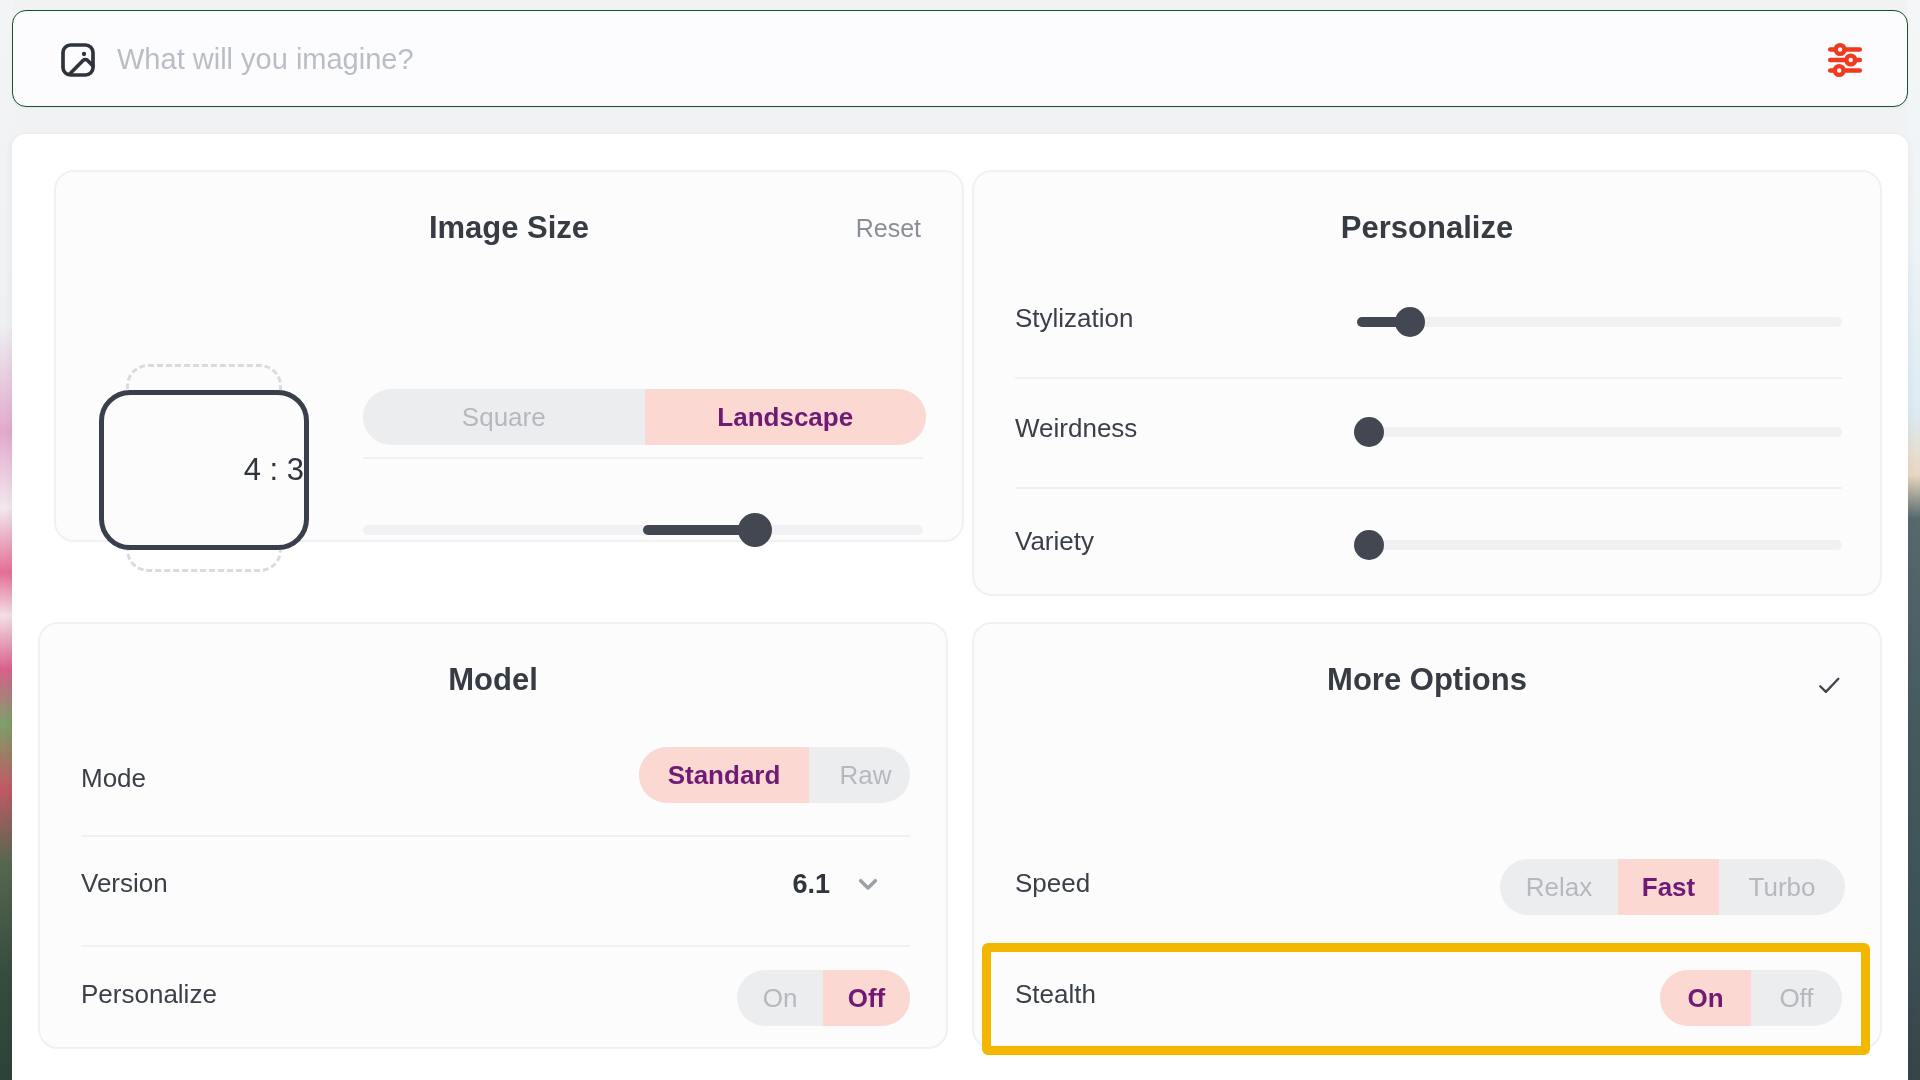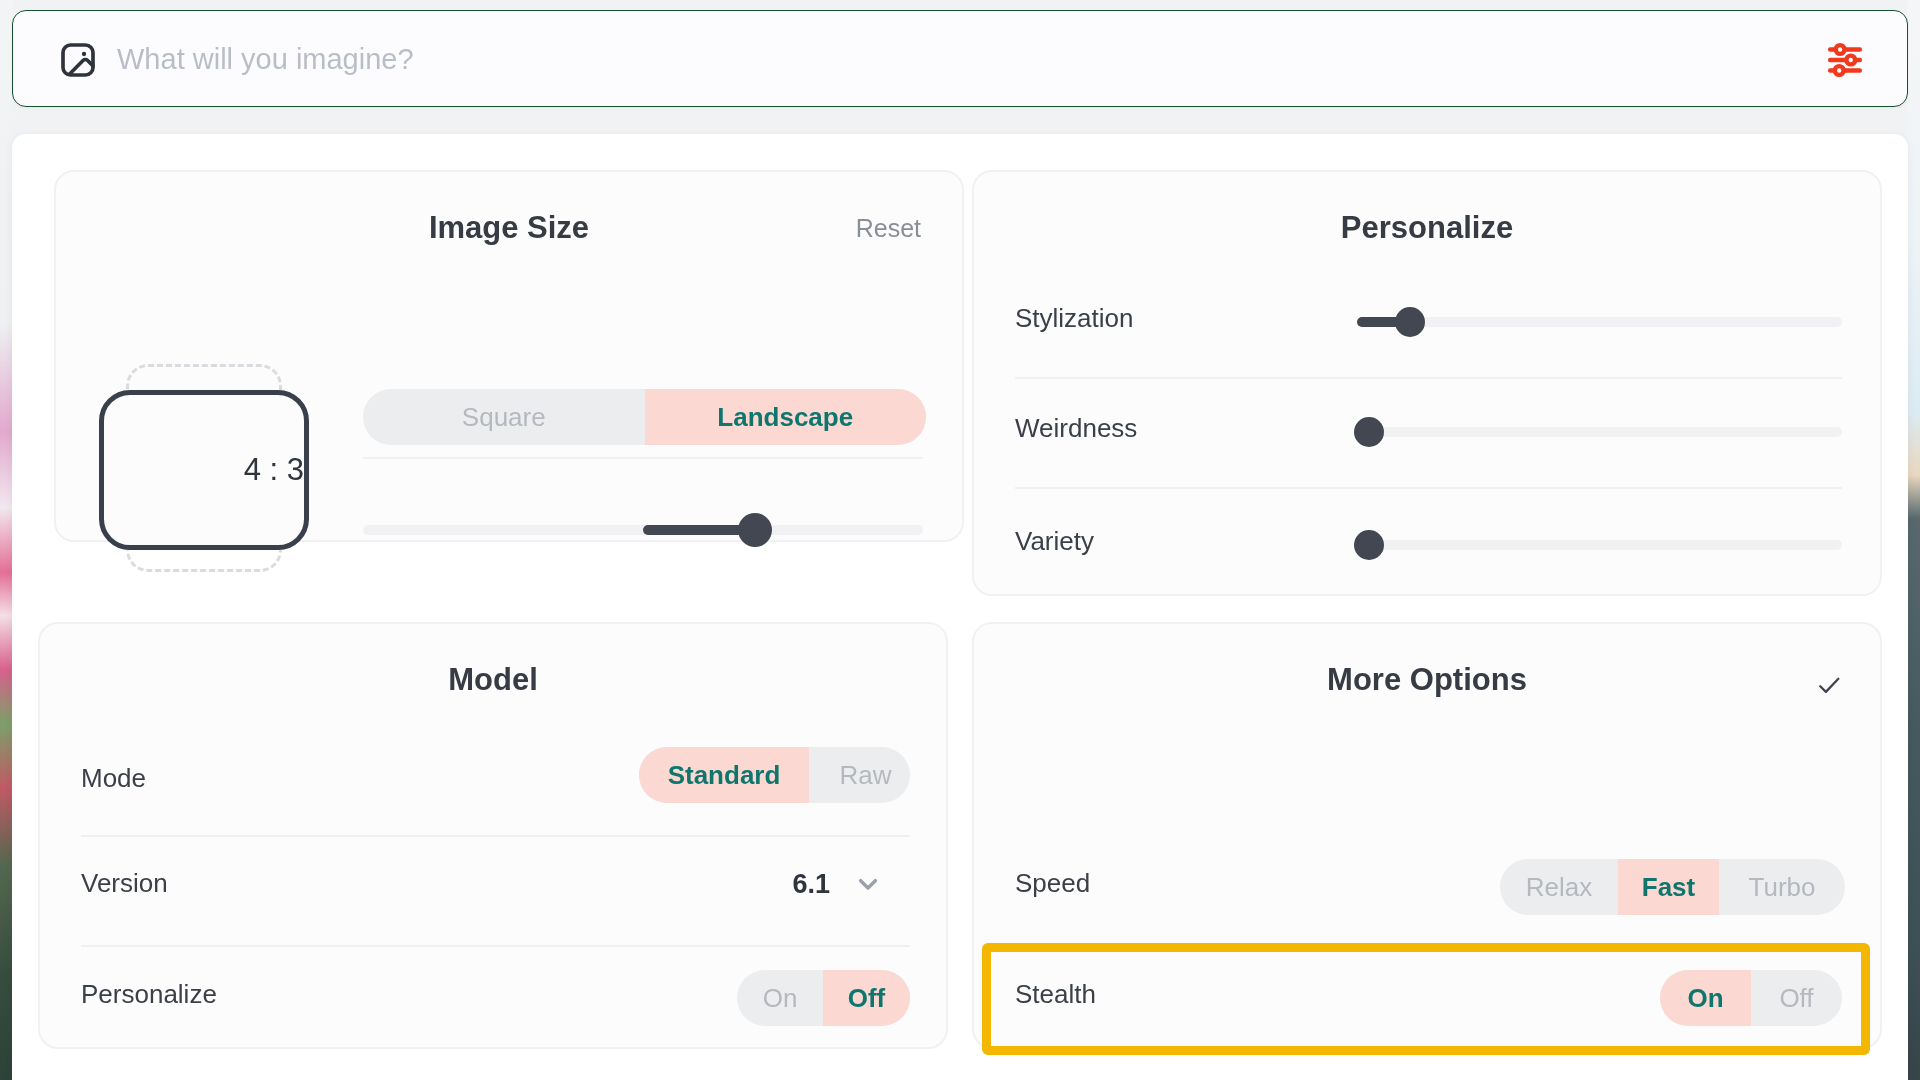--- a/index.html
+++ b/index.html
@@ -54,21 +54,21 @@
   .aspect-solid { position:absolute; left:43px; top:218px; width:210px; height:160px;
     border:5px solid #3a404b; border-radius:31px; background:#fcfcfd;
     display:flex; align-items:center; justify-content:flex-end;
     font-size:31px; color:#2f343d; cursor:pointer; }
 
   
   .seg { position:absolute; height:56px; display:flex; background:#ecedef;
     border-radius:28px; overflow:hidden; }
   .seg .opt { display:flex; align-items:center; justify-content:center; height:100%;
     font-size:26px; color:#b5b9bf; font-weight:500; cursor:pointer; white-space:nowrap; }
-  .seg .opt.active { background:#fbd9d2; color:#0f766e; font-weight:700; }
+  .seg .opt.active { background:#fbd9d2; color:#701a75; font-weight:700; }
 
   
   .slider { position:absolute; height:10px; background:#f1f1f3; border-radius:6px; cursor:pointer; }
   .slider .fill { position:absolute; top:0; height:10px; background:#424751; border-radius:6px; }
   .slider .knob { position:absolute; top:50%; width:30px; height:30px; background:#424751;
     border-radius:50%; transform:translate(-50%,-50%); cursor:pointer; }
   .slider .knob.big { width:34px; height:34px; }
 
   
   .version-value { position:absolute; right:116px; top:247px; font-size:27px;

